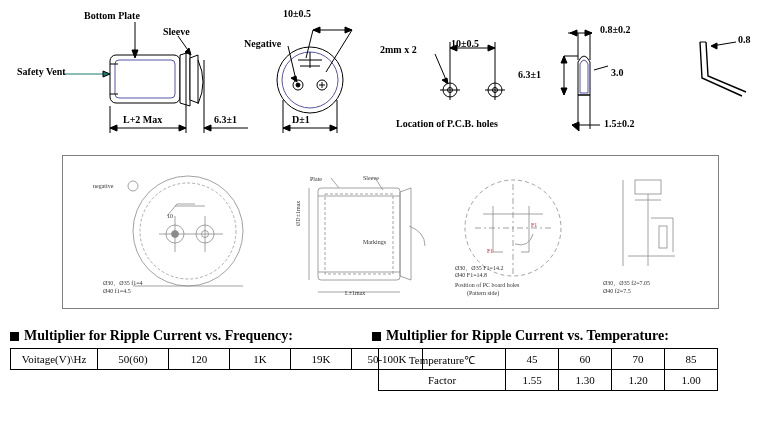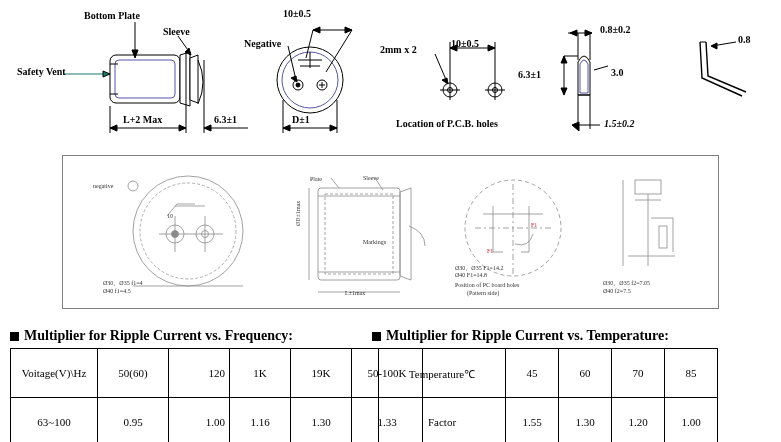--- a/index.html
+++ b/index.html
@@ -22,25 +22,25 @@
   
   .midbox{
     position:absolute;left:62px;top:155px;width:655px;height:152px;
     border:1px solid #7f7f7f;background:#fff;
   }
 
   
   .tbl-title{font-size:14px;font-weight:bold;white-space:nowrap;}
   .sq{display:inline-block;width:9px;height:9px;background:#000;margin-right:5px;vertical-align:-1px;}
   table{border-collapse:collapse;font-size:11px;}
-  table td{border:1px solid #000;text-align:center;padding:16px 4px;height:16px;}
+  table td{border:1px solid #000;text-align:center;padding:2px 4px;height:16px;}
   .t1{position:absolute;left:10px;top:348px;}
   .t1 td:nth-child(1){width:78px;}
   .t1 td:nth-child(2){width:62px;}
-  .t1 td:nth-child(3){width:52px;text-align:right;}
+  .t1 td:nth-child(3){width:52px;}
   .t1 td:nth-child(4){width:52px;}
   .t1 td:nth-child(5){width:52px;}
   .t1 td:nth-child(6){width:62px;}
   .t2{position:absolute;left:378px;top:348px;border-radius:8px;}
   .t2 td:nth-child(1){width:118px;}
   .t2 td{width:44px;}
   .cap1{position:absolute;left:10px;top:328px;}
   .cap2{position:absolute;left:372px;top:328px;}
 </style>
 </head>
@@ -166,21 +166,21 @@
   <div class="lbl b" style="left:214px;top:114px;">6.3±1</div>
   <div class="lbl b" style="left:292px;top:114px;">D±1</div>
   <div class="lbl b" style="left:283px;top:8px;">10±0.5</div>
   <div class="lbl b" style="left:380px;top:44px;font-family:Liberation Serif, serif;">2mm x 2</div>
   <div class="lbl b" style="left:451px;top:38px;">10±0.5</div>
   <div class="lbl b" style="left:396px;top:118px;">Location of P.C.B. holes</div>
   <div class="lbl b" style="left:600px;top:24px;">0.8±0.2</div>
   <div class="lbl b" style="left:738px;top:34px;">0.8</div>
   <div class="lbl b" style="left:518px;top:69px;">6.3±1</div>
   <div class="lbl b" style="left:611px;top:67px;">3.0</div>
-  <div class="lbl b" style="left:604px;top:118px;font-style:italic;">1.5±0.2</div>
+  <div class="lbl b" style="left:604px;top:118px;">1.5±0.2</div>
 
   <div class="midbox">
     <svg width="655" height="152" viewBox="0 0 655 152">
       <g stroke="#8a8a8a" fill="none" stroke-width="0.8">
 
         <circle cx="125" cy="75" r="55" fill="#fff"></circle>
         <circle cx="125" cy="75" r="48" stroke="#9a9a9a" stroke-dasharray="3 2"></circle>
         <circle cx="112" cy="78" r="9"></circle>
           <circle cx="112" cy="78" r="3.5" fill="#8a8a8a"></circle>
         <circle cx="142" cy="78" r="9"></circle>
@@ -246,28 +246,20 @@
   <table class="t1">
     <tbody>
         <tr>
       <td>Voitage(V)\Hz</td>
       <td>50(60)</td>
       <td>120</td>
       <td>1K</td>
       <td>19K</td>
       <td>50-100K</td>
     </tr>
-    <tr>
-      <td>63~100</td>
-      <td>0.95</td>
-      <td>1.00</td>
-      <td>1.16</td>
-      <td>1.30</td>
-      <td>1.33</td>
-    </tr>
   </tbody>
     </table>
 
   <div class="cap2 tbl-title">
     <span class="sq"></span><span>Multiplier for Ripple Current vs. Temperature:</span>
   </div>
   <table class="t2">
     <tbody>
         <tr>
       <td>Temperature℃</td>

